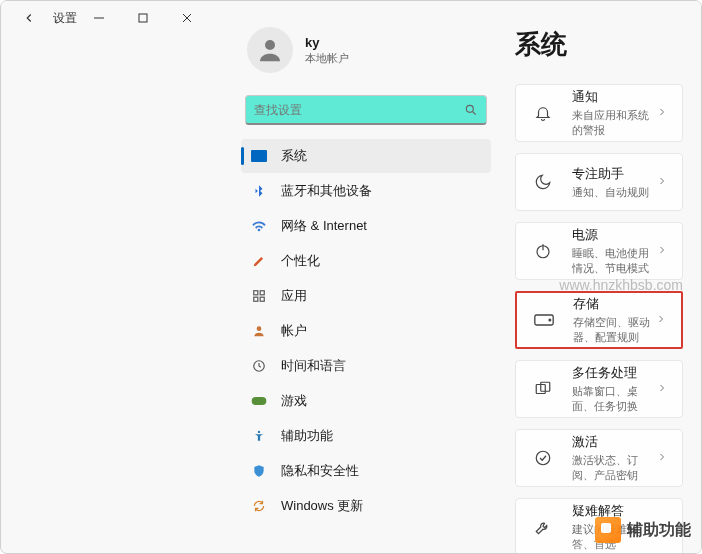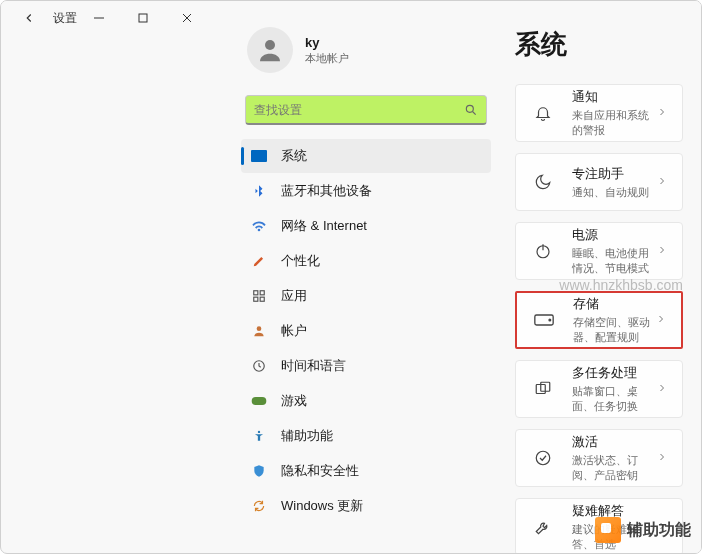--- a/index.html
+++ b/index.html
@@ -67,21 +67,21 @@
     background:#e8e8e8;
     display:flex;align-items:center;justify-content:center;
   }
   .avatar svg{width:30px;height:30px;fill:#7a7a7a;}
   .profile-name { font-size:13px; font-weight:600;}
   .profile-sub { font-size:11px; color:#666; margin-top:1px;}
   .search-wrap {
     border:1px solid #c8c8c8;
     border-bottom:2px solid #888;
     border-radius:4px;
-    background:#bef264;
+    background:#5eead4;
     display:flex;
     align-items:center;
     height:30px;
     padding:0 8px;
     margin: 0 4px 14px 4px;
   }
   .search-wrap input {
     flex:1;border:none;outline:none;font-size:12px;
     background:transparent;color:#333;
   }

